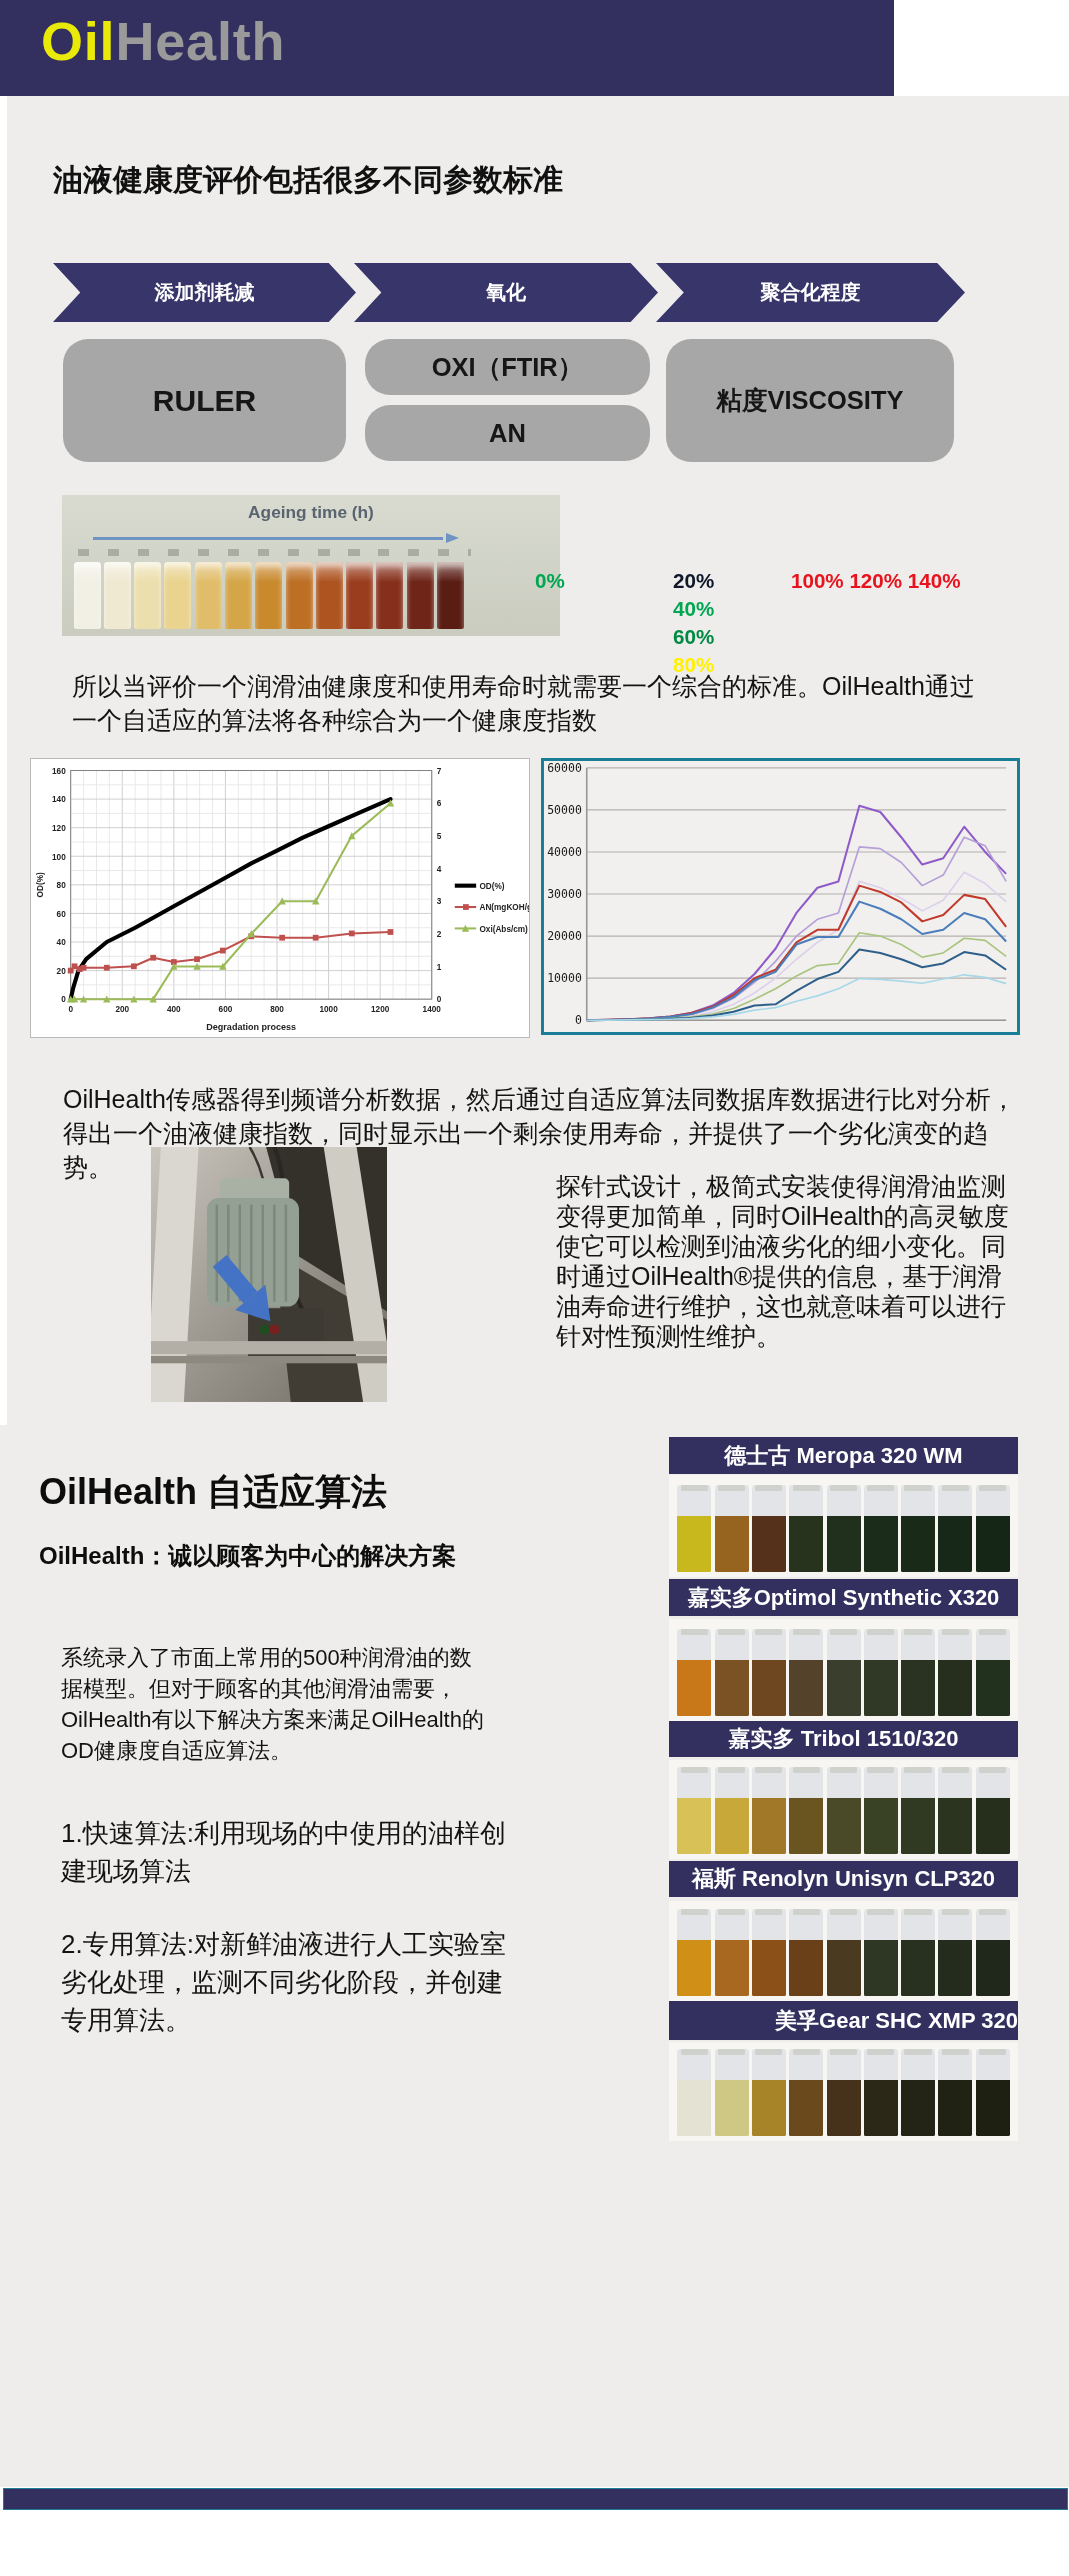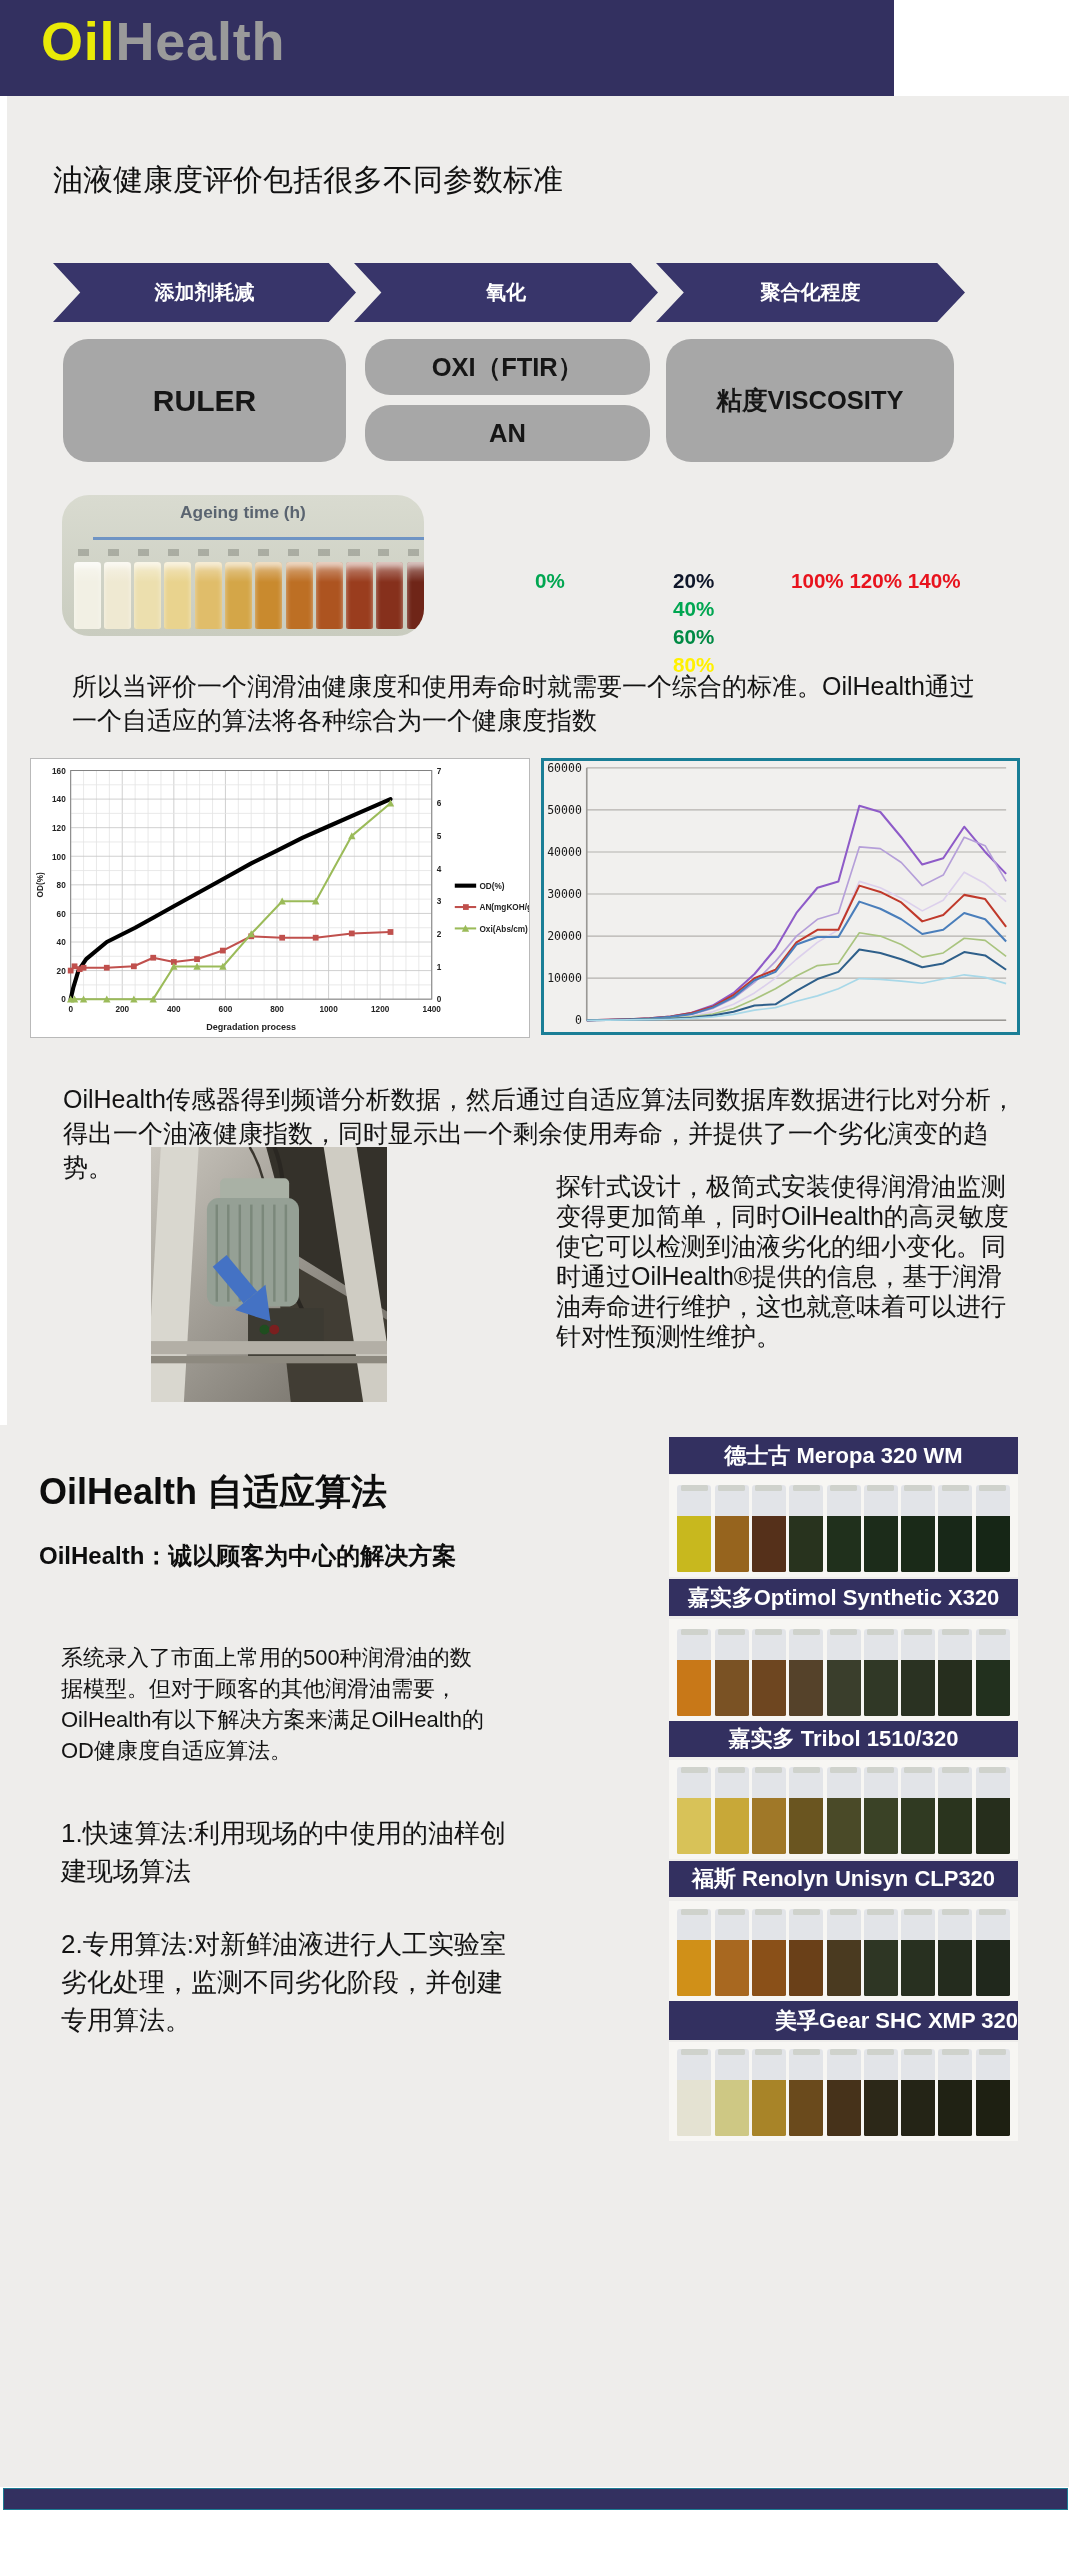--- a/index.html
+++ b/index.html
@@ -7,31 +7,31 @@
         font-family:"Liberation Sans","DejaVu Sans",sans-serif;}
   .abs{position:absolute;}
   
   .header{left:0;top:0;width:894px;height:96px;background:#333060;}
   .logo{left:41px;top:10px;font-size:54px;font-weight:bold;letter-spacing:0.8px;}
   .logo .oil{color:#e9ea07;}
   .logo .health{color:#9a9a9a;}
   .content-bg{left:0;top:96px;width:1069px;height:2391px;background:#EEEDEB;}
   .white-strip{left:0;top:96px;width:6.6px;height:1329px;background:#ffffff;}
   
-  .doc-title{left:53px;top:160px;font-size:30px;font-weight:normal;color:#111111;}
+  .doc-title{left:53px;top:160px;font-size:30px;font-weight:bold;color:#111111;}
   
   .chev{top:246px;height:59px;background:#38356a;color:#ffffff;font-weight:bold;font-size:20px;
         display:flex;align-items:center;justify-content:center;
         clip-path:polygon(0 0,91% 0,100% 50%,91% 100%,0 100%,9% 50%);margin-top:17px;}
   
   .gbox{background:#A7A7A7;border-radius:25px;display:flex;align-items:center;justify-content:center;
         color:#161616;font-weight:bold;}
   
-  .ageing{left:62px;top:495px;width:362px;height:141px;background:linear-gradient(#d9dbd0,#c9ccbf);
-          overflow:hidden;border-radius:27px;}
+  .ageing{left:62px;top:495px;width:498px;height:141px;background:linear-gradient(#d9dbd0,#c9ccbf);
+          overflow:hidden;}
   .ageing-caption{position:absolute;left:0;top:6.6px;width:100%;text-align:center;
           color:#5a6470;font-size:17.3px;font-weight:bold;}
   .ageing-arrow{position:absolute;left:31px;top:38px;width:366px;height:11.5px;}
   .ageing-arrow .shaft{position:absolute;left:0;top:4.1px;width:350px;height:3.3px;background:#6f94c4;}
   .ageing-arrow .head{position:absolute;right:0;top:0;width:0;height:0;
           border-left:13px solid #6f94c4;border-top:5.8px solid transparent;border-bottom:5.8px solid transparent;}
   .ageing-labels{position:absolute;left:16.4px;top:54px;width:393px;height:6.6px;
           background:repeating-linear-gradient(to right,#8f9288 0 11.5px,transparent 11.5px 30px);opacity:.6;}
   .ageing-row{position:absolute;left:11.5px;bottom:6.6px;width:403px;display:flex;gap:3.3px;align-items:flex-end;}
   .ageing-row .vial{width:27px;height:67px;border-radius:3.3px 3.3px 2.5px 2.5px;box-shadow:inset 0 5px 5px rgba(255,255,255,.5);}

